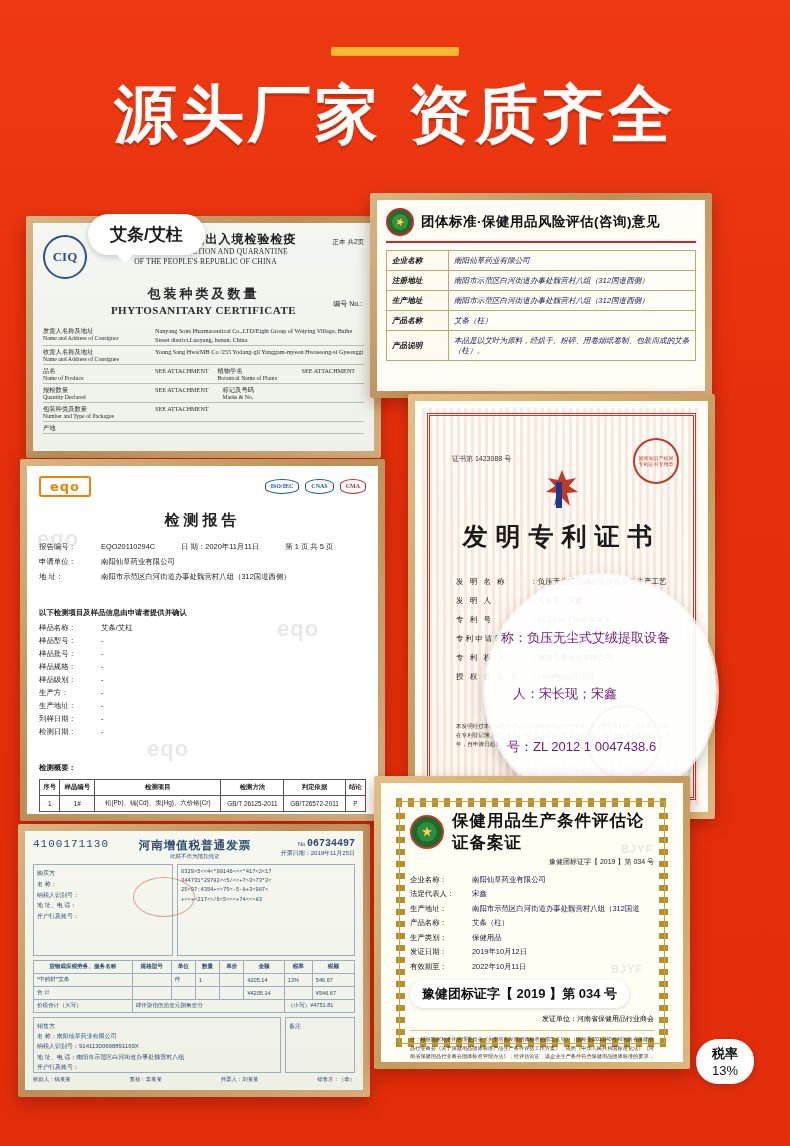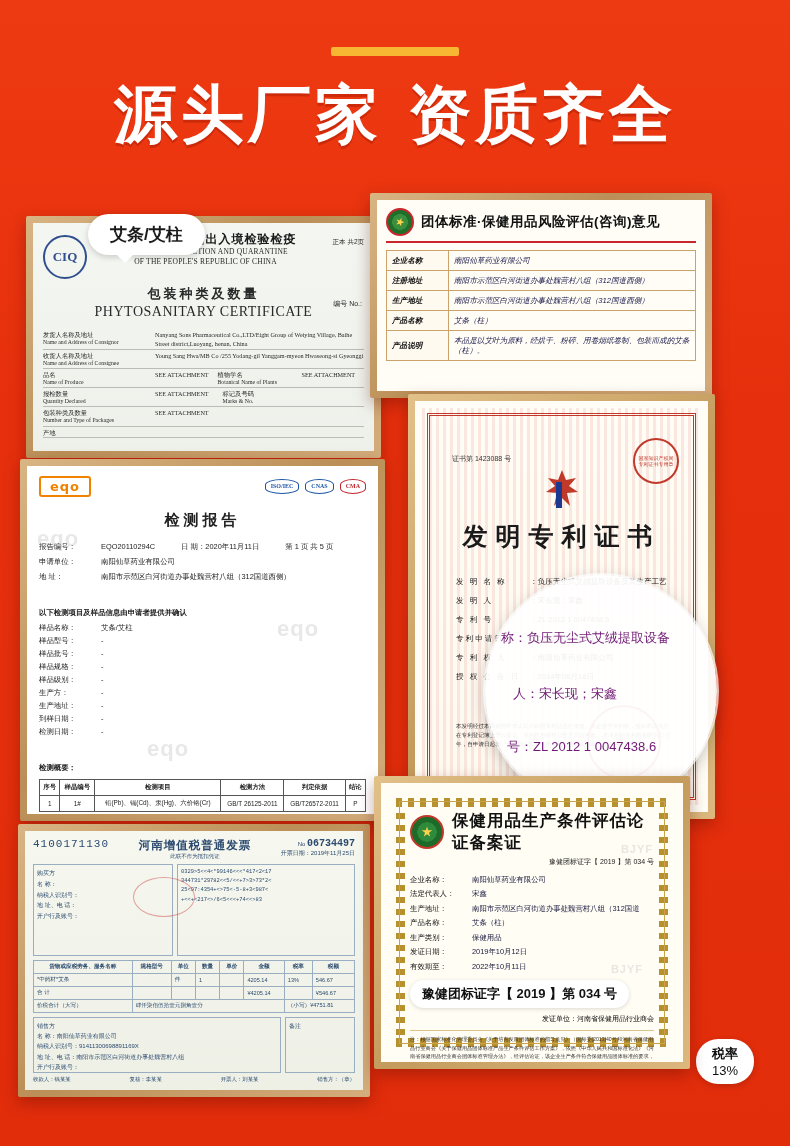--- a/index.html
+++ b/index.html
@@ -85,21 +85,21 @@
     margin-top: 4px;
   }
   .phyto-head { flex:1; text-align:center; }
   .phyto-head .cn { font-size: 12px; font-weight: bold; color:#1b1b1b; letter-spacing:1px;}
   .phyto-head .en1, .phyto-head .en2 {
     font-family: "Liberation Serif", serif; font-size: 7.5px; letter-spacing:0.2px;
   }
   .phyto-right { width: 40px; font-size: 6.5px; text-align:right; padding-top:6px; line-height:1.6;}
   .phyto-title { text-align:center; margin-top: 6px; }
   .phyto-title .t1 { font-size: 13px; font-weight:bold; letter-spacing: 3px; }
-  .phyto-title .t2 { font-family:"Liberation Serif", serif; font-size: 14px; font-weight:normal; letter-spacing:0.5px; }
+  .phyto-title .t2 { font-family:"Liberation Serif", serif; font-size: 11px; font-weight:bold; letter-spacing:0.5px; }
   .phyto-no { position:absolute; right: 12px; top: 76px; font-size: 7px; }
   .phyto-rows { margin-top: 8px; }
   .prow { border-bottom: 1px solid #b9bdb5; display:flex; padding: 2px 0 1px; }
   .prow .lbl { width: 108px; flex: 0 0 auto; font-size: 6.3px; line-height:1.25; }
   .prow .lbl .cn { display:block; }
   .prow .lbl .en { display:block; font-family:"Liberation Serif",serif; font-size:5.8px; }
   .prow .val { flex:1; font-size: 6.2px; font-family:"Liberation Serif",serif; padding-left:4px; }
 
   
   #cert-std { left: 370px; top: 193px; width: 342px; height: 205px; }

